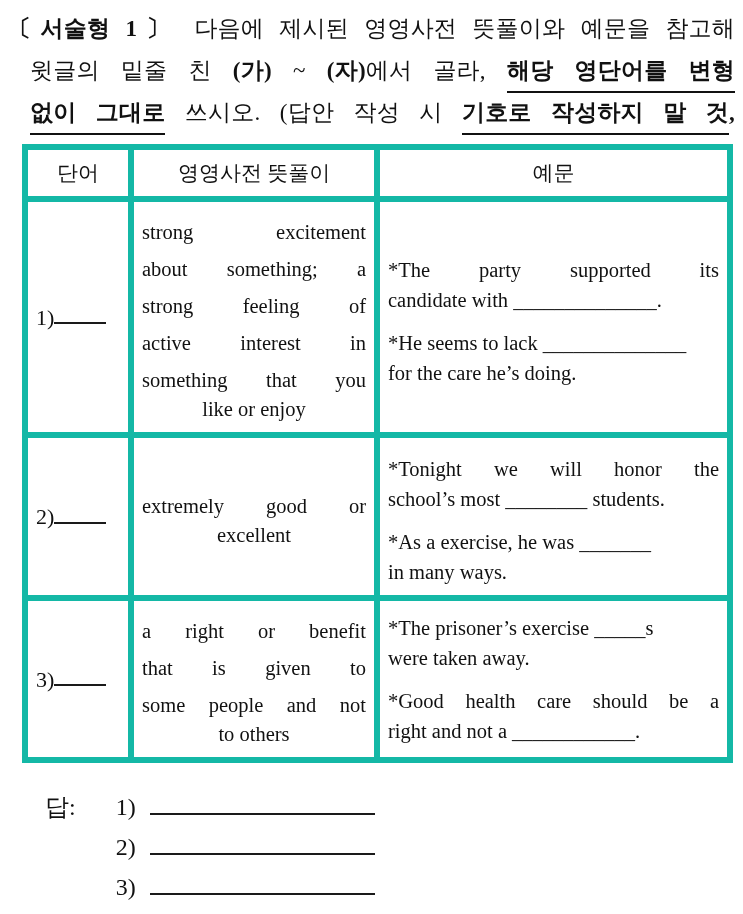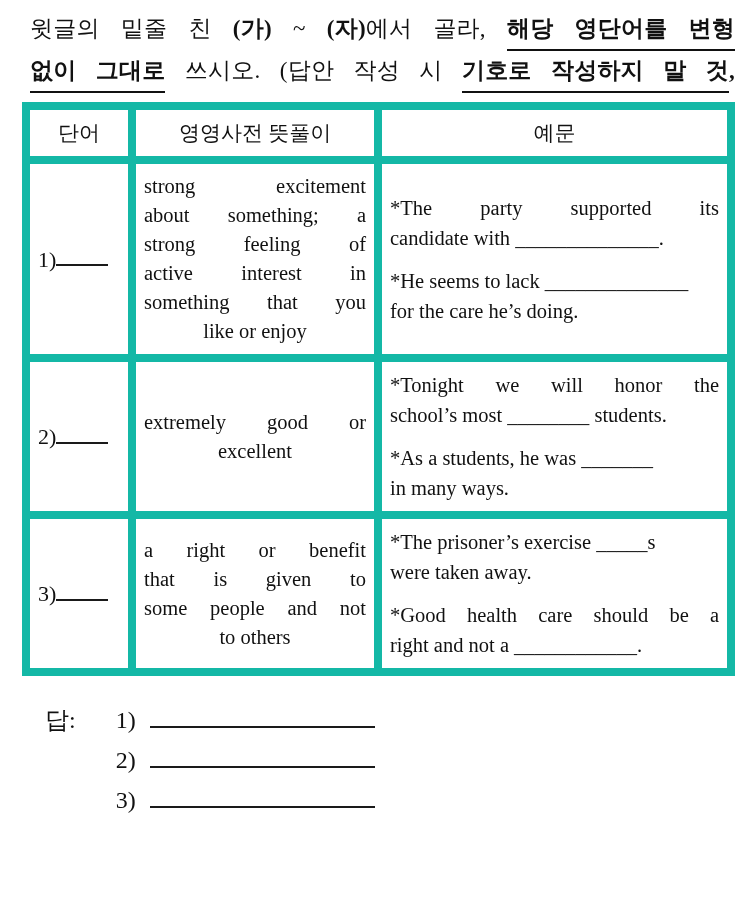--- a/index.html
+++ b/index.html
@@ -28,21 +28,21 @@
   table.vocab{
     border-collapse:collapse;
     table-layout:fixed;
     width:705px;
     margin:10px 0 0 22px;
     }
   table.vocab col.c1{width:106px;}
   table.vocab col.c2{width:246px;}
   table.vocab col.c3{width:353px;}
   table.vocab th, table.vocab td{
-    border:8px solid #14b8a6;
+    border:6px solid #14b8a6;
     padding:8px;
     vertical-align:middle;
   }
   table.vocab th{
     height:30px;
     font-weight:normal;
     font-size:21px;
     text-align:center;
   }
   tr.r1{height:170px;} tr.r2{height:144px;} tr.r3{height:155px;}
@@ -61,21 +61,21 @@
     padding:0 9px;
     font-size:20.5px;
   }
   .dline{ line-height:29px;text-align:center; }
   td.ex-cell{
     padding:0 6px 0 12px;
     font-size:20.5px;
   }
   .eline{ line-height:30px; }
   .example + .example{ margin-top:13px; }
-  .j{ text-align:justify; text-align-last:justify; }
+  .j{ text-align:justify; text-align-last:justify;margin-top:8px; }
   
   .answers{
     display:flex;
     align-items:flex-start;
     margin:24px 0 0 45px;
     font-size:24px;
   }
   .ans-label{ margin-right:40px; line-height:40px; }
   .ans-row{ line-height:40px; white-space:nowrap; }
   .ans-num{ margin-right:14px; }
@@ -85,20 +85,23 @@
     border-bottom:2px solid #1a1a1a;
     height:0.85em;
   }
 </style>
 </head>
 <body>
 
 <div class="page">
 
   <div class="question">
+    <div class="qline">
+      <span class="b">〔서술형 1〕</span><span> 다음에 제시된 영영사전 뜻풀이와 예문을 참고해</span>
+    </div>
     <div class="qline indent">
       <span>윗글의 밑줄 친 </span><span class="b">(가)</span><span> ~ </span><span class="b">(자)</span><span>에서 골라, </span><span class="b u">해당 영단어를 변형</span>
     </div>
     <div class="qline indent">
       <span class="b u">없이 그대로</span><span> 쓰시오. (답안 작성 시 </span><span class="b u">기호로 작성하지 말 것</span><span class="b">,</span>
     </div>
   </div>
 
   <table class="vocab">
     <colgroup>
@@ -144,21 +147,21 @@
         <td class="def-cell">
           <div class="dline j">extremely good or</div>
           <div class="dline">excellent</div>
         </td>
         <td class="ex-cell">
           <div class="example">
             <div class="eline j">*Tonight we will honor the</div>
             <div class="eline">school’s most ________ students.</div>
           </div>
           <div class="example">
-            <div class="eline">*As a students, he was _______</div>
+            <div class="eline">*As a exercise, he was _______</div>
             <div class="eline">in many ways.</div>
           </div>
         </td>
       </tr>
       <tr class="r3">
         <td class="word-cell">
           <span>3)</span><span class="word-blank"></span>
         </td>
         <td class="def-cell">
           <div class="dline j">a right or benefit</div>

